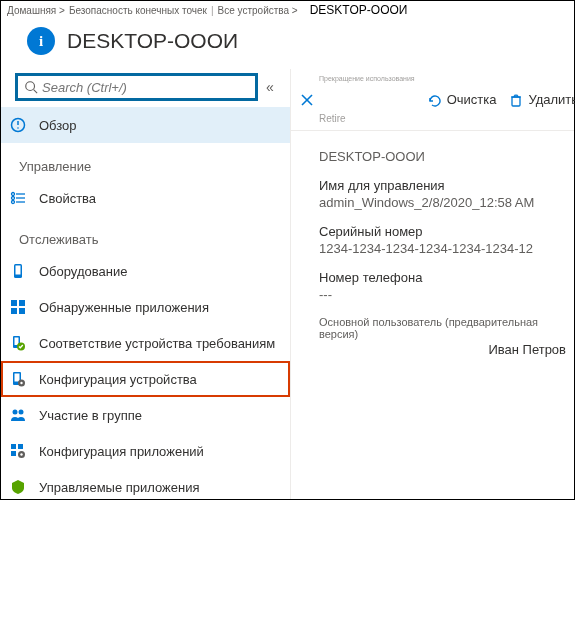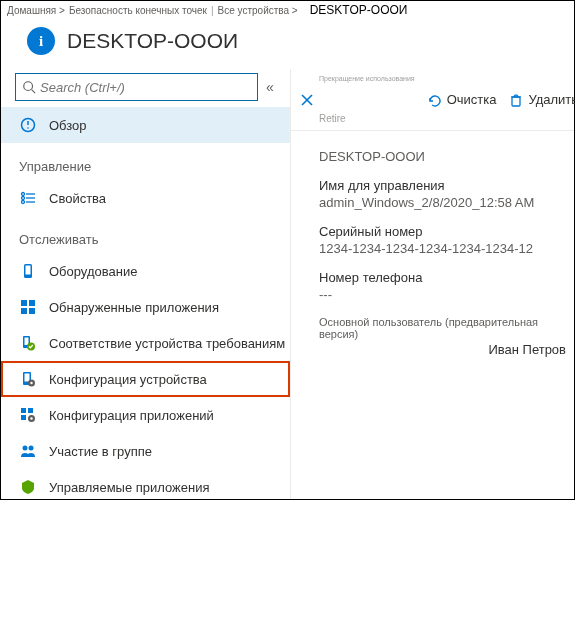--- a/index.html
+++ b/index.html
@@ -7,26 +7,26 @@
   .frame { width: 575px; height: 500px; border: 1px solid #000; display: flex; flex-direction: column; }
   .breadcrumb { padding: 2px 6px; font-size: 10px; color: #605e5c; display: flex; align-items: center; gap: 4px; }
   .breadcrumb .sep { color: #a19f9d; }
   .breadcrumb .current { color: #000; font-size: 12px; margin-left: 8px; }
   .title-row { display: flex; align-items: center; gap: 12px; padding: 8px 14px 14px 26px; }
   .title-row .icon-circle { width: 28px; height: 28px; border-radius: 50%; background: #0078d4; color: #fff; display: flex; align-items: center; justify-content: center; font-weight: bold; font-size: 15px; font-family: Georgia, serif; }
   .title-row h1 { font-size: 21px; font-weight: 400; color: #323130; }
   .body { flex: 1; display: flex; min-height: 0; }
   .sidebar { width: 290px; border-right: 1px solid #edebe9; display: flex; flex-direction: column; }
   .search-row { display: flex; align-items: center; padding: 4px 8px 6px 14px; }
-  .search-box { flex: 1; border: 1px solid #0369a1; height: 28px; display: flex; align-items: center; padding: 0 6px; color: #605e5c; }
+  .search-box { flex: 1; border: 3px solid #0369a1; height: 28px; display: flex; align-items: center; padding: 0 6px; color: #605e5c; }
   .search-box svg { flex-shrink: 0; }
   .search-box input { border: none; outline: none; flex: 1; font-style: italic; font-size: 13px; color: #605e5c; background: transparent; padding-left: 4px; }
   .collapse-btn { width: 24px; text-align: center; color: #605e5c; font-size: 14px; cursor: pointer; }
   .nav { overflow-y: auto; flex: 1; padding-bottom: 12px; }
-  .nav-item { display: flex; align-items: center; height: 36px; padding: 0 12px 0 18px; font-size: 13px; color: #323130; cursor: pointer; gap: 12px; white-space: nowrap; position: relative; }
+  .nav-item { display: flex; align-items: center; height: 36px; padding: 0 12px 0 8px; font-size: 13px; color: #323130; cursor: pointer; gap: 12px; white-space: nowrap; position: relative; }
   .nav-item.active { background: #e1eff9; }
   .nav-item .icon { width: 18px; height: 18px; display: flex; align-items: center; justify-content: center; flex-shrink: 0; }
   .nav-item.highlight-box { outline: 2px solid #d83b01; outline-offset: -2px; }
   .nav-section { padding: 16px 12px 6px 18px; font-size: 13px; color: #605e5c; }
   .content { flex: 1; display: flex; flex-direction: column; min-width: 0; }
   .action-bar { display: flex; align-items: center; gap: 12px; padding: 6px 8px; border-bottom: 1px solid #edebe9; font-size: 13px; color: #323130; }
   .action-btn { display: flex; align-items: center; gap: 4px; cursor: pointer; color: #323130; }
   .action-btn.disabled { color: #a19f9d; }
   .action-btn .ico { width: 16px; height: 16px; display: flex; align-items: center; justify-content: center; }
   .retire-label { white-space: nowrap; overflow: hidden; gap: 32px; }
@@ -138,41 +138,41 @@
                 <rect x="4.5" y="2.5" width="5" height="8" fill="#fff"></rect>
                 <circle cx="11.5" cy="12" r="3.5" fill="#605e5c"></circle>
                 <circle cx="11.5" cy="12" r="1.2" fill="#fff"></circle>
               </svg>
         </span>
         <span>Конфигурация устройства</span>
       </div>
 
       <div class="nav-item">
         <span class="icon">
+          <svg width="16" height="16" viewBox="0 0 16 16" fill="#0078d4">
+                <circle cx="5" cy="5" r="2.5"></circle>
+                <circle cx="11" cy="5" r="2.5"></circle>
+                <path d="M1 14 a4 4 0 0 1 8 0 z"></path>
+                <path d="M7 14 a4 4 0 0 1 8 0 z"></path>
+              </svg>
+        </span>
+        <span>Участие в группе</span>
+      </div>
+
+      <div class="nav-item">
+        <span class="icon">
           <svg width="16" height="16" viewBox="0 0 16 16">
                 <rect x="1" y="1" width="5" height="5" fill="#0078d4"></rect>
                 <rect x="8" y="1" width="5" height="5" fill="#0078d4"></rect>
                 <rect x="1" y="8" width="5" height="5" fill="#0078d4"></rect>
                 <circle cx="11.5" cy="11.5" r="3.5" fill="#605e5c"></circle>
                 <circle cx="11.5" cy="11.5" r="1.2" fill="#fff"></circle>
               </svg>
         </span>
         <span>Конфигурация приложений</span>
-      </div>
-
-      <div class="nav-item">
-        <span class="icon">
-          <svg width="16" height="16" viewBox="0 0 16 16" fill="#0078d4">
-                <circle cx="5" cy="5" r="2.5"></circle>
-                <circle cx="11" cy="5" r="2.5"></circle>
-                <path d="M1 14 a4 4 0 0 1 8 0 z"></path>
-                <path d="M7 14 a4 4 0 0 1 8 0 z"></path>
-              </svg>
-        </span>
-        <span>Участие в группе</span>
       </div>
 
       <div class="nav-item">
         <span class="icon">
           <svg width="16" height="16" viewBox="0 0 16 16" fill="#57a300">
                 <path d="M8 1 l6 3 v5 c0 3 -3 5 -6 6 c-3 -1 -6 -3 -6 -6 v-5 z"></path>
               </svg>
         </span>
         <span>Управляемые приложения</span>
       </div>

